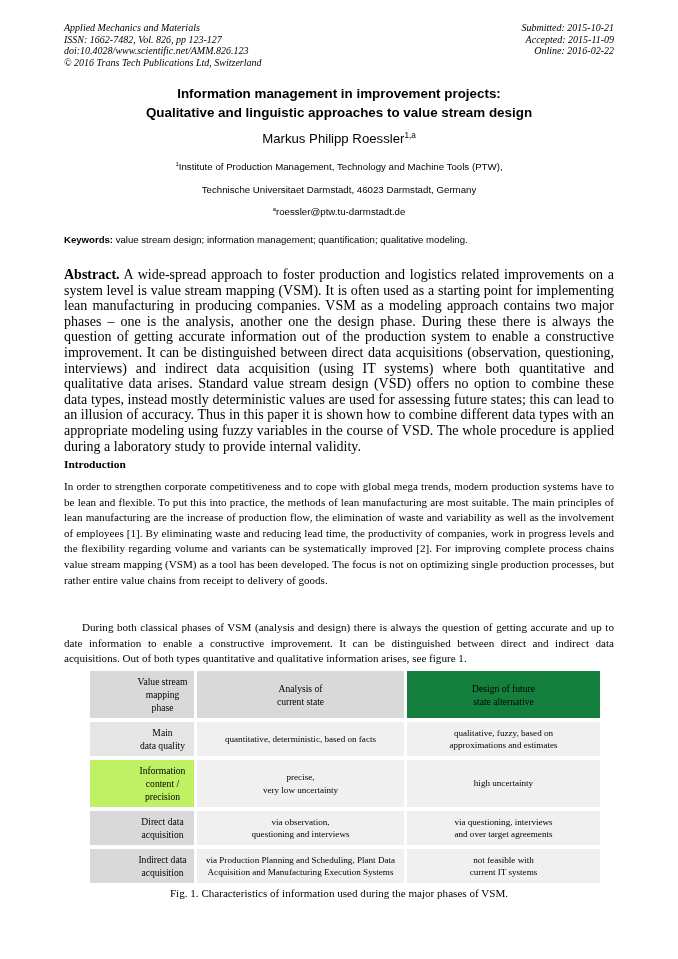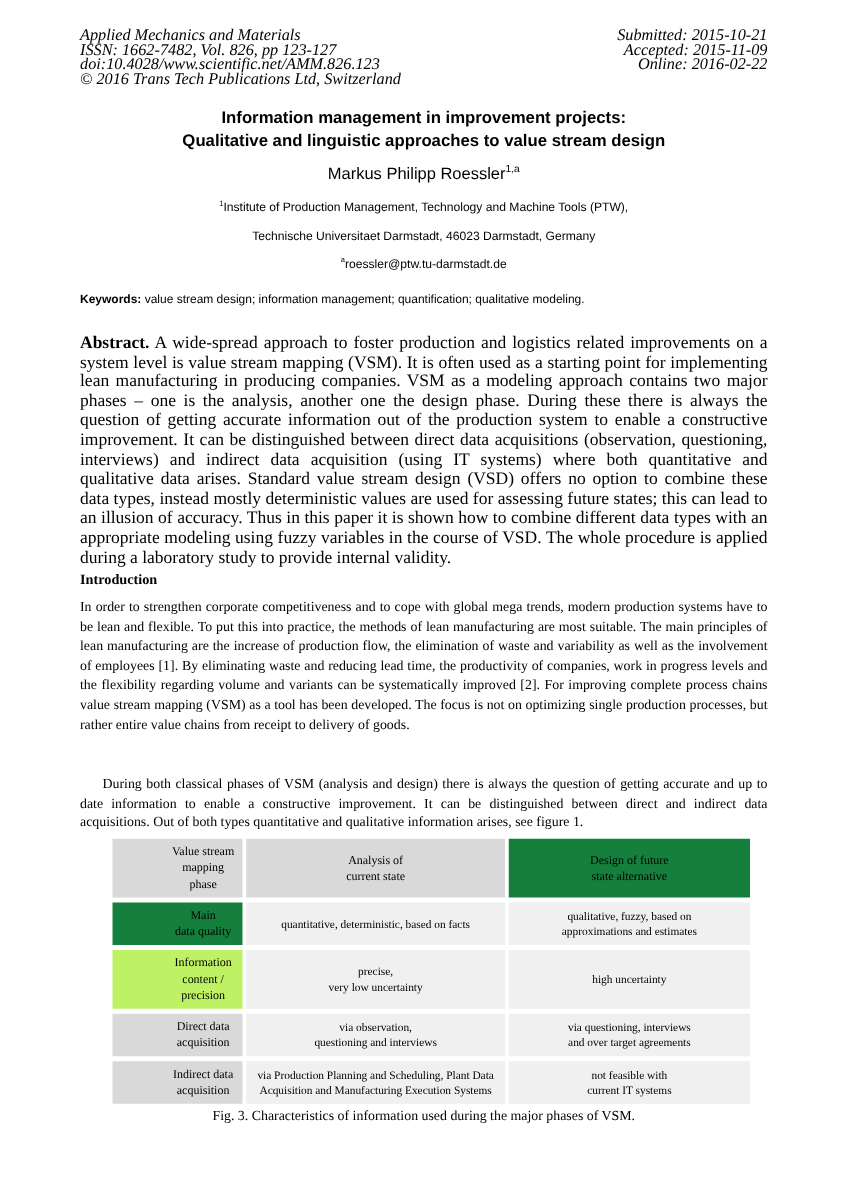--- a/index.html
+++ b/index.html
@@ -26,21 +26,21 @@
   
   .journal-header {
     position: absolute;
     left: 64px;
     top: 22px;
     width: 550px;
     display: flex;
     justify-content: space-between;
     align-items: flex-start;
     font-style: italic;
-    font-size: 13px;
+    font-size: 10px;
     line-height: 11.6px;
   }
   .journal-header .left  { text-align: left; }
   .journal-header .right { text-align: right; }
   .journal-header div > div { white-space: nowrap; }
 
   
   .title {
     position: absolute;
     left: 64px;
@@ -230,21 +230,21 @@
           <col class="c2">
           <col class="c3">
       </colgroup>
       <tbody>
         <tr class="head">
           <td class="label" style="background: rgb(217, 217, 217);">Value stream<br>mapping phase</td>
           <td style="background: rgb(217, 217, 217);">Analysis of<br>current state</td>
           <td style="background: #15803d;">Design of future<br>state alternative</td>
         </tr>
         <tr>
-          <td class="label" style="background: #15803d;">Main<br>data quality</td>
+          <td class="label" style="background: #e5e5e5;">Main<br>data quality</td>
           <td style="background: rgb(240, 240, 240);">quantitative, deterministic, based on facts</td>
           <td style="background: rgb(240, 240, 240);">qualitative, fuzzy, based on<br>approximations and estimates</td>
         </tr>
         <tr>
           <td class="label" style="background: #bef264;">Information<br>content / precision</td>
           <td style="background: rgb(240, 240, 240);">precise,<br>very low uncertainty</td>
           <td style="background: rgb(240, 240, 240);">high uncertainty</td>
         </tr>
         <tr>
           <td class="label" style="background: rgb(217, 217, 217);">Direct data<br>acquisition</td>
@@ -253,15 +253,15 @@
         </tr>
         <tr>
           <td class="label" style="background: rgb(217, 217, 217);">Indirect data<br>acquisition</td>
           <td style="background: rgb(240, 240, 240);">via Production Planning and Scheduling, Plant Data<br>Acquisition and Manufacturing Execution Systems</td>
           <td style="background: rgb(240, 240, 240);">not feasible with<br>current IT systems</td>
         </tr>
       </tbody>
     </table>
   </div>
 
-  <div class="fig-caption">Fig. 3. Characteristics of information used during the major phases of VSM.</div>
+  <div class="fig-caption">Fig. 1. Characteristics of information used during the major phases of VSM.</div>
 
 </div>
 
 </body></html>

